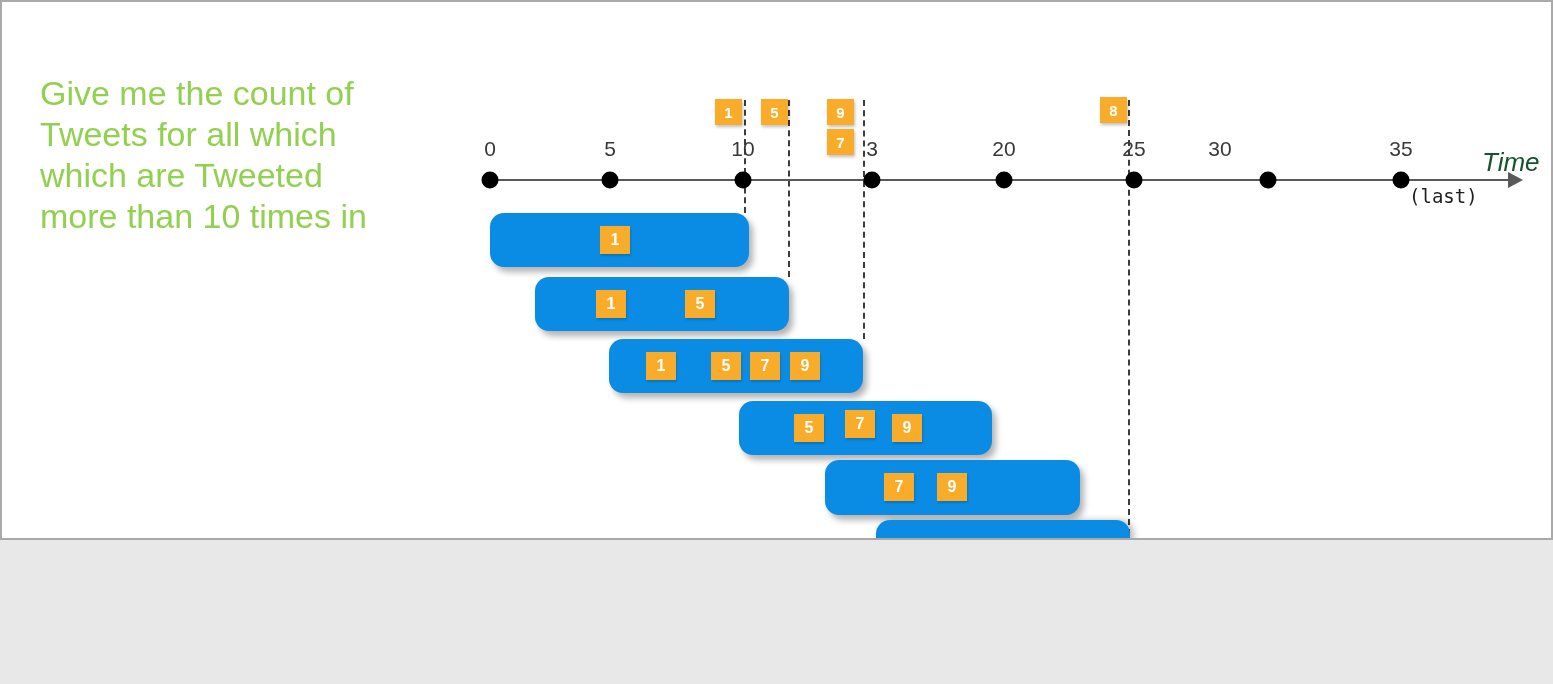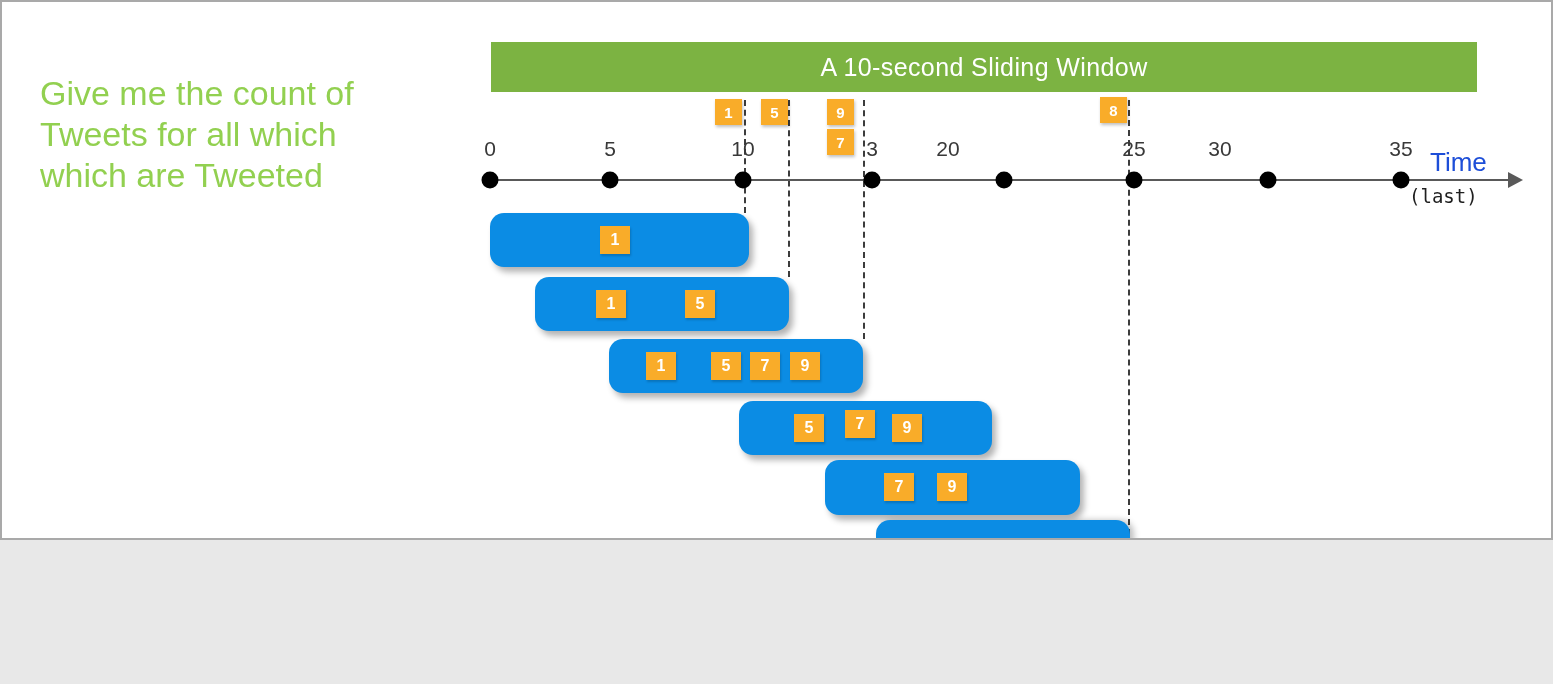--- a/index.html
+++ b/index.html
@@ -26,21 +26,21 @@
     border-left:15px solid #595959; border-top:8px solid transparent; border-bottom:8px solid transparent;
   }
   .dot {
     position:absolute; width:17px; height:17px; background:#000; border-radius:50%;
     transform:translate(-50%,-50%); top:178px;
   }
   .tick-label {
     position:absolute; top:135px; transform:translateX(-50%);
     font-size:21px; color:#383838;
   }
-  .time-label { position:absolute; left:1428px; top:145px; font-size:26px; color:#1d4ed8; }
+  .time-label { position:absolute; left:1480px; top:145px; font-size:26px; color:#14532d;font-style:italic; }
   .secs-label { position:absolute; left:1407px; top:183px; font-size:19px; color:#1f1f1f;
     font-family:"DejaVu Sans Mono", monospace; }
   
   .dash { position:absolute; width:0; border-left:2px dashed #3c3c3c; }
   
   .marker {
     position:absolute; width:27px; height:26px; background:#f9ac29; color:#fff;
     font-weight:bold; font-size:15px; display:flex; align-items:center; justify-content:center;
     box-shadow:1px 2px 3px rgba(0,0,0,0.25);
   }
@@ -59,25 +59,23 @@
 </style>
 </head>
 <body>
 
 <div class="frame">
 
   <div class="question">
     <div>Give me the count of</div>
     <div>Tweets for all which</div>
     <div>which are Tweeted</div>
+    <div>more than 10 times in</div>
   </div>
 
-  <div class="banner">
-    <span>A 10-second Sliding Window</span>
-  </div>
 
   <div class="dash" style="left:742px; top:98px;  height:113px;"></div>
   <div class="dash" style="left:786px; top:98px;  height:177px;"></div>
   <div class="dash" style="left:861px; top:98px;  height:239px;"></div>
   <div class="dash" style="left:1126px; top:98px; height:455px;"></div>
 
   <div class="axis-line"></div>
   <div class="arrowhead"></div>
 
   <div class="dot" style="left:488px;"></div>
@@ -86,21 +84,21 @@
   <div class="dot" style="left:870px;"></div>
   <div class="dot" style="left:1002px;"></div>
   <div class="dot" style="left:1132px;"></div>
   <div class="dot" style="left:1266px;"></div>
   <div class="dot" style="left:1399px;"></div>
 
   <div class="tick-label" style="left:488px;">0</div>
   <div class="tick-label" style="left:608px;">5</div>
   <div class="tick-label" style="left:741px;">10</div>
   <div class="tick-label" style="left:870px;">3</div>
-  <div class="tick-label" style="left:946px;text-align:right;">20</div>
+  <div class="tick-label" style="left:1002px;text-align:right;">20</div>
   <div class="tick-label" style="left:1132px;">25</div>
   <div class="tick-label" style="left:1218px;">30</div>
   <div class="tick-label" style="left:1399px;">35</div>
 
   <div class="time-label">Time</div>
   <div class="secs-label">(last)</div>
 
   <div class="marker" style="left:713px;  top:97px;">1</div>
   <div class="marker" style="left:759px;  top:97px;">5</div>
   <div class="marker" style="left:825px;  top:97px;">9</div>

